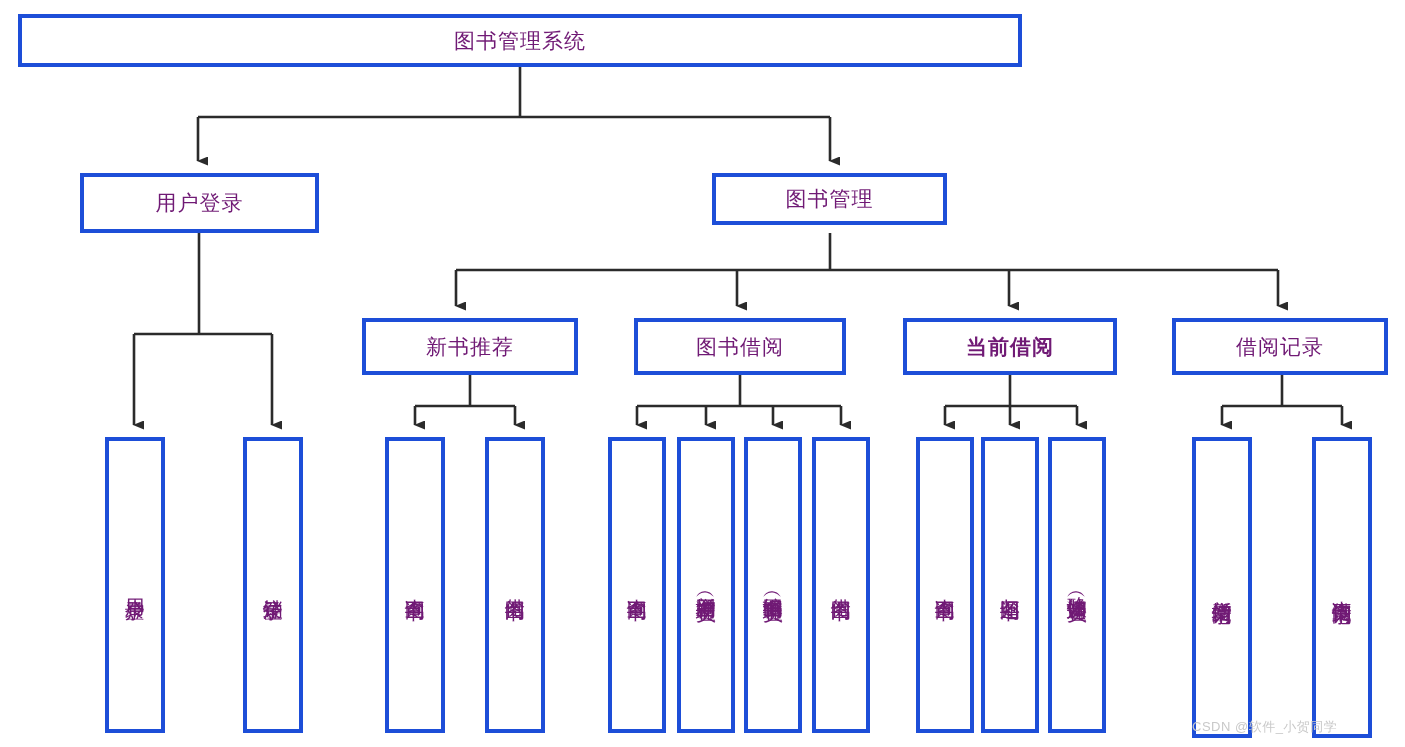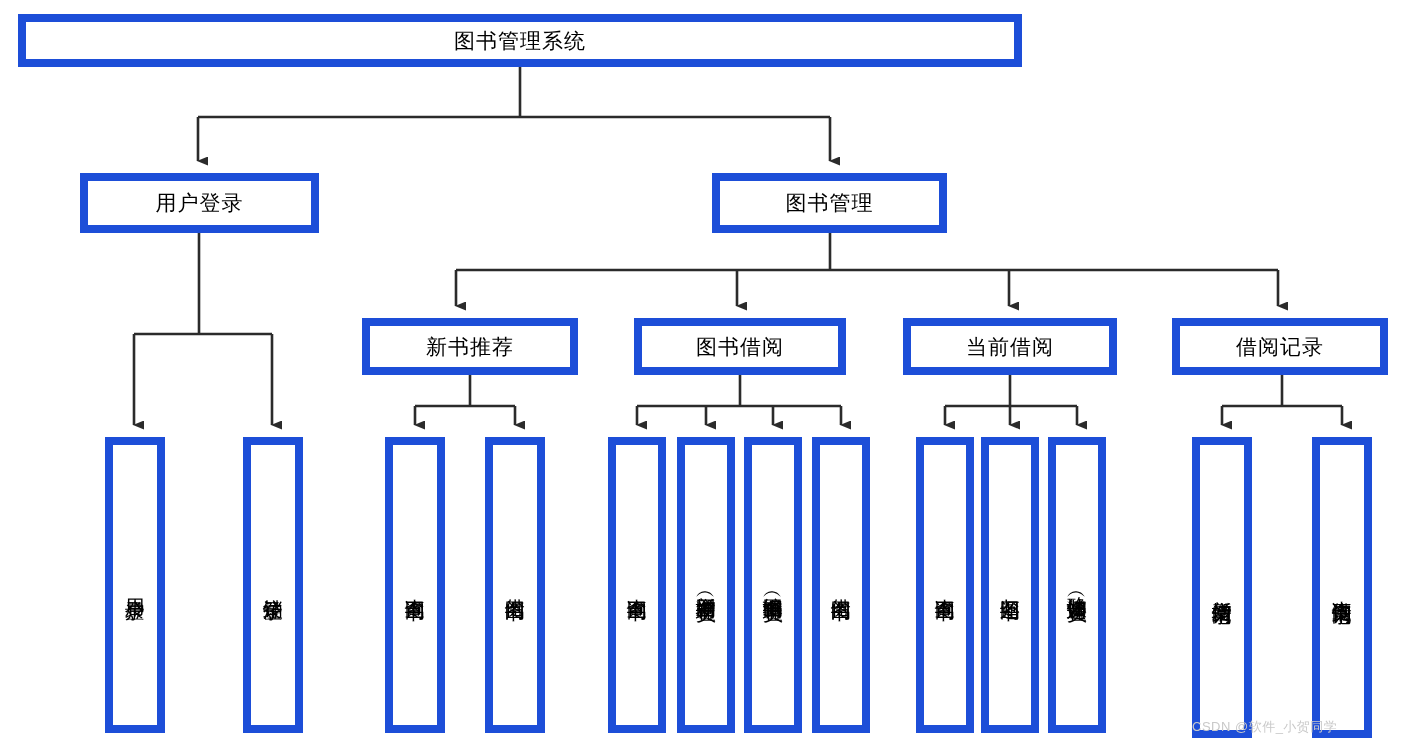--- a/index.html
+++ b/index.html
@@ -21,26 +21,26 @@
     position: absolute;
     left: 0;
     top: 0;
     width: 1405px;
     height: 747px;
     pointer-events: none;
   }
   .node {
     position: absolute;
     box-sizing: border-box;
-    border: 8px solid #1d4ed8;
+    border: 4px solid #1d4ed8;
     background: #ffffff;
     display: flex;
     align-items: center;
     justify-content: center;
-    color: #000000;
+    color: #701a75;
   }
   .node.horiz {
     font-size: 21px;
     letter-spacing: 1px;
     line-height: 1.2;
   }
   .node.vert {
     font-size: 20px;
     line-height: 1.32;
     letter-spacing: 1px;
@@ -117,31 +117,31 @@
     </g>
   </svg>
 
   <div class="node horiz" style="left:18px; top:14px; width:1004px; height:53px;">
     <span>图书管理系统</span>
   </div>
 
   <div class="node horiz" style="left:80px; top:173px; width:239px; height:60px;">
     <span>用户登录</span>
   </div>
-  <div class="node horiz" style="left:712px; top:173px; width:235px; height:60px;">
+  <div class="node horiz" style="left:712px; top:173px; width:235px; height:52px;">
     <span>图书管理</span>
   </div>
 
   <div class="node horiz" style="left:362px; top:318px; width:216px; height:57px;">
     <span>新书推荐</span>
   </div>
   <div class="node horiz" style="left:634px; top:318px; width:212px; height:57px;text-align:right;">
     <span>图书借阅</span>
   </div>
-  <div class="node horiz" style="left:903px; top:318px; width:214px; height:57px;">
+  <div class="node horiz" style="left:903px; top:318px; width:214px; height:57px;font-weight:bold;">
     <span>当前借阅</span>
   </div>
   <div class="node horiz" style="left:1172px; top:318px; width:216px; height:57px;text-align:right;">
     <span>借阅记录</span>
   </div>
 
   <div class="node vert" style="left:105px; top:437px; width:60px; height:296px;">
     <span class="vtext">用户登录</span>
   </div>
   <div class="node vert" style="left:243px; top:437px; width:60px; height:296px;">

